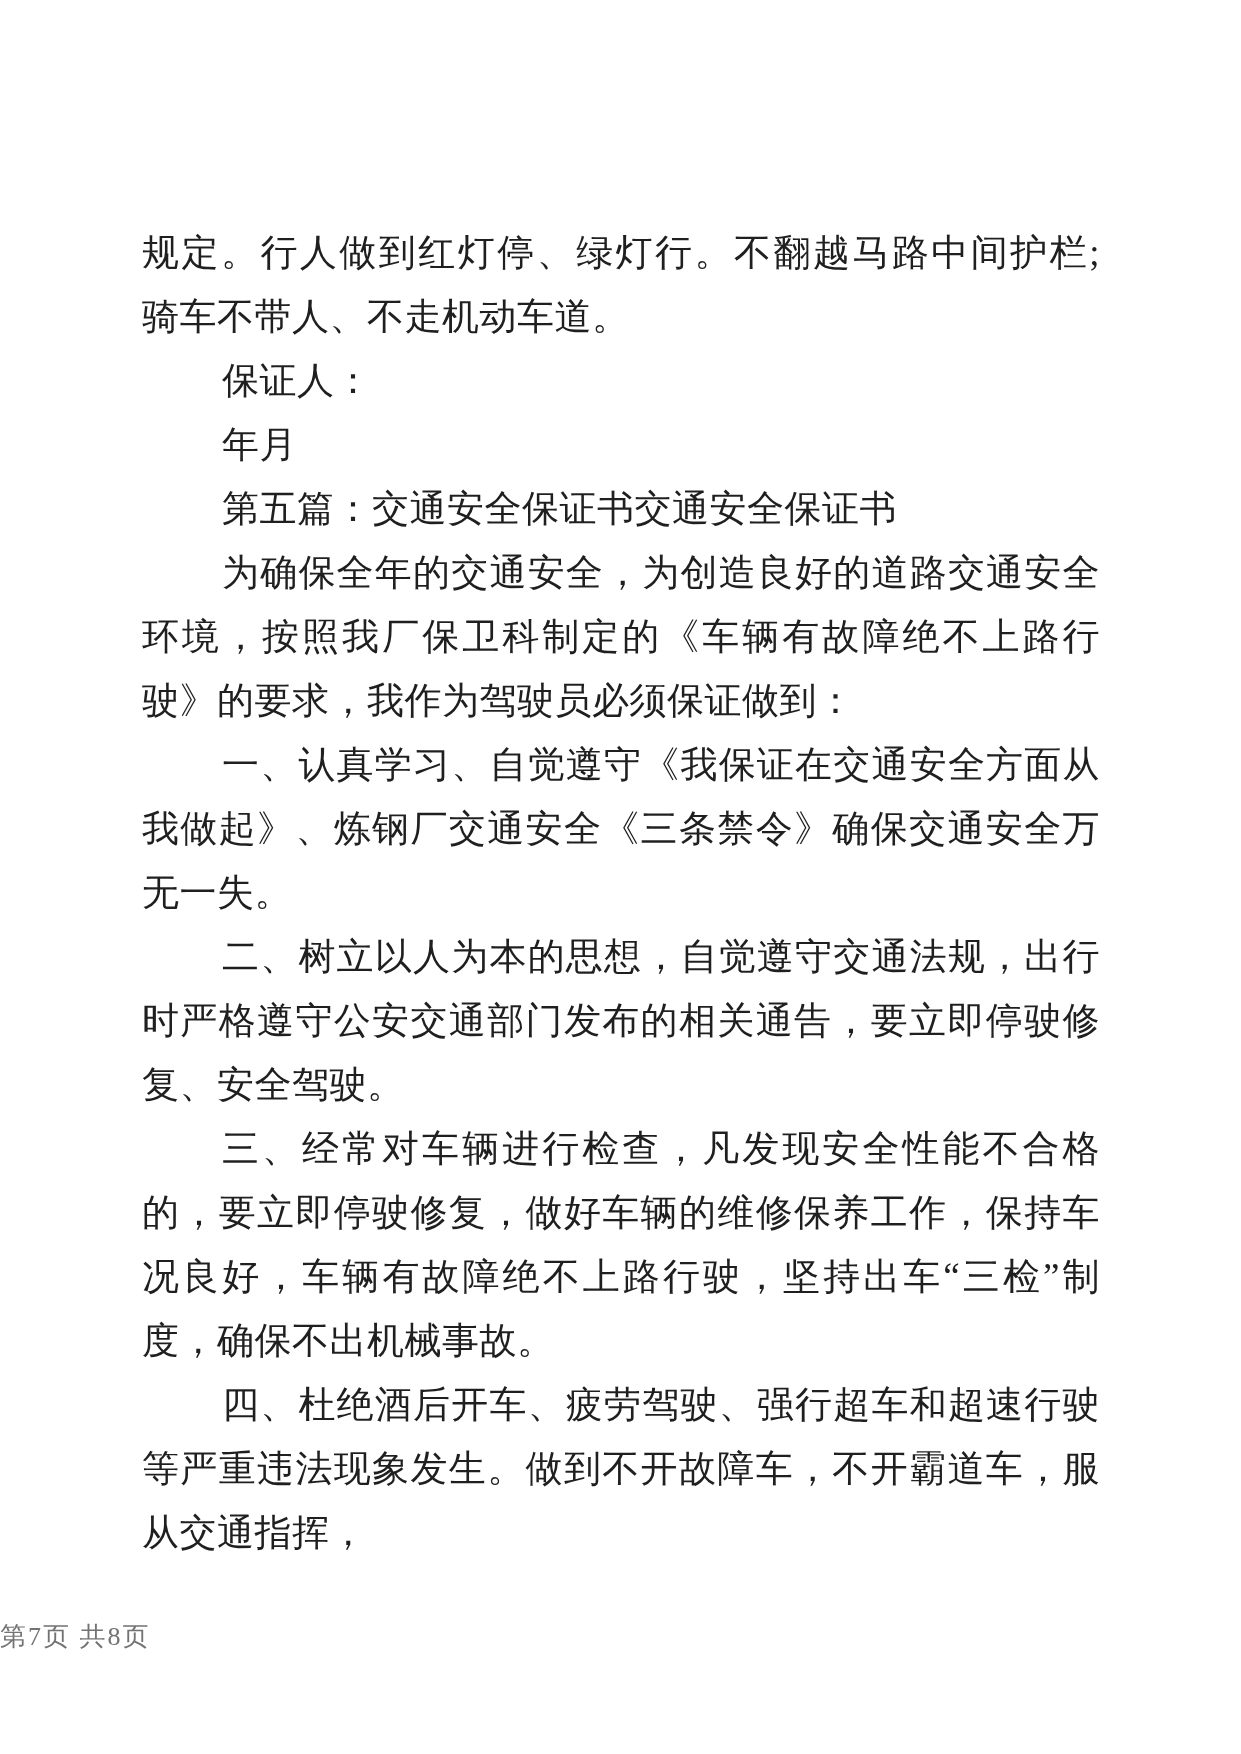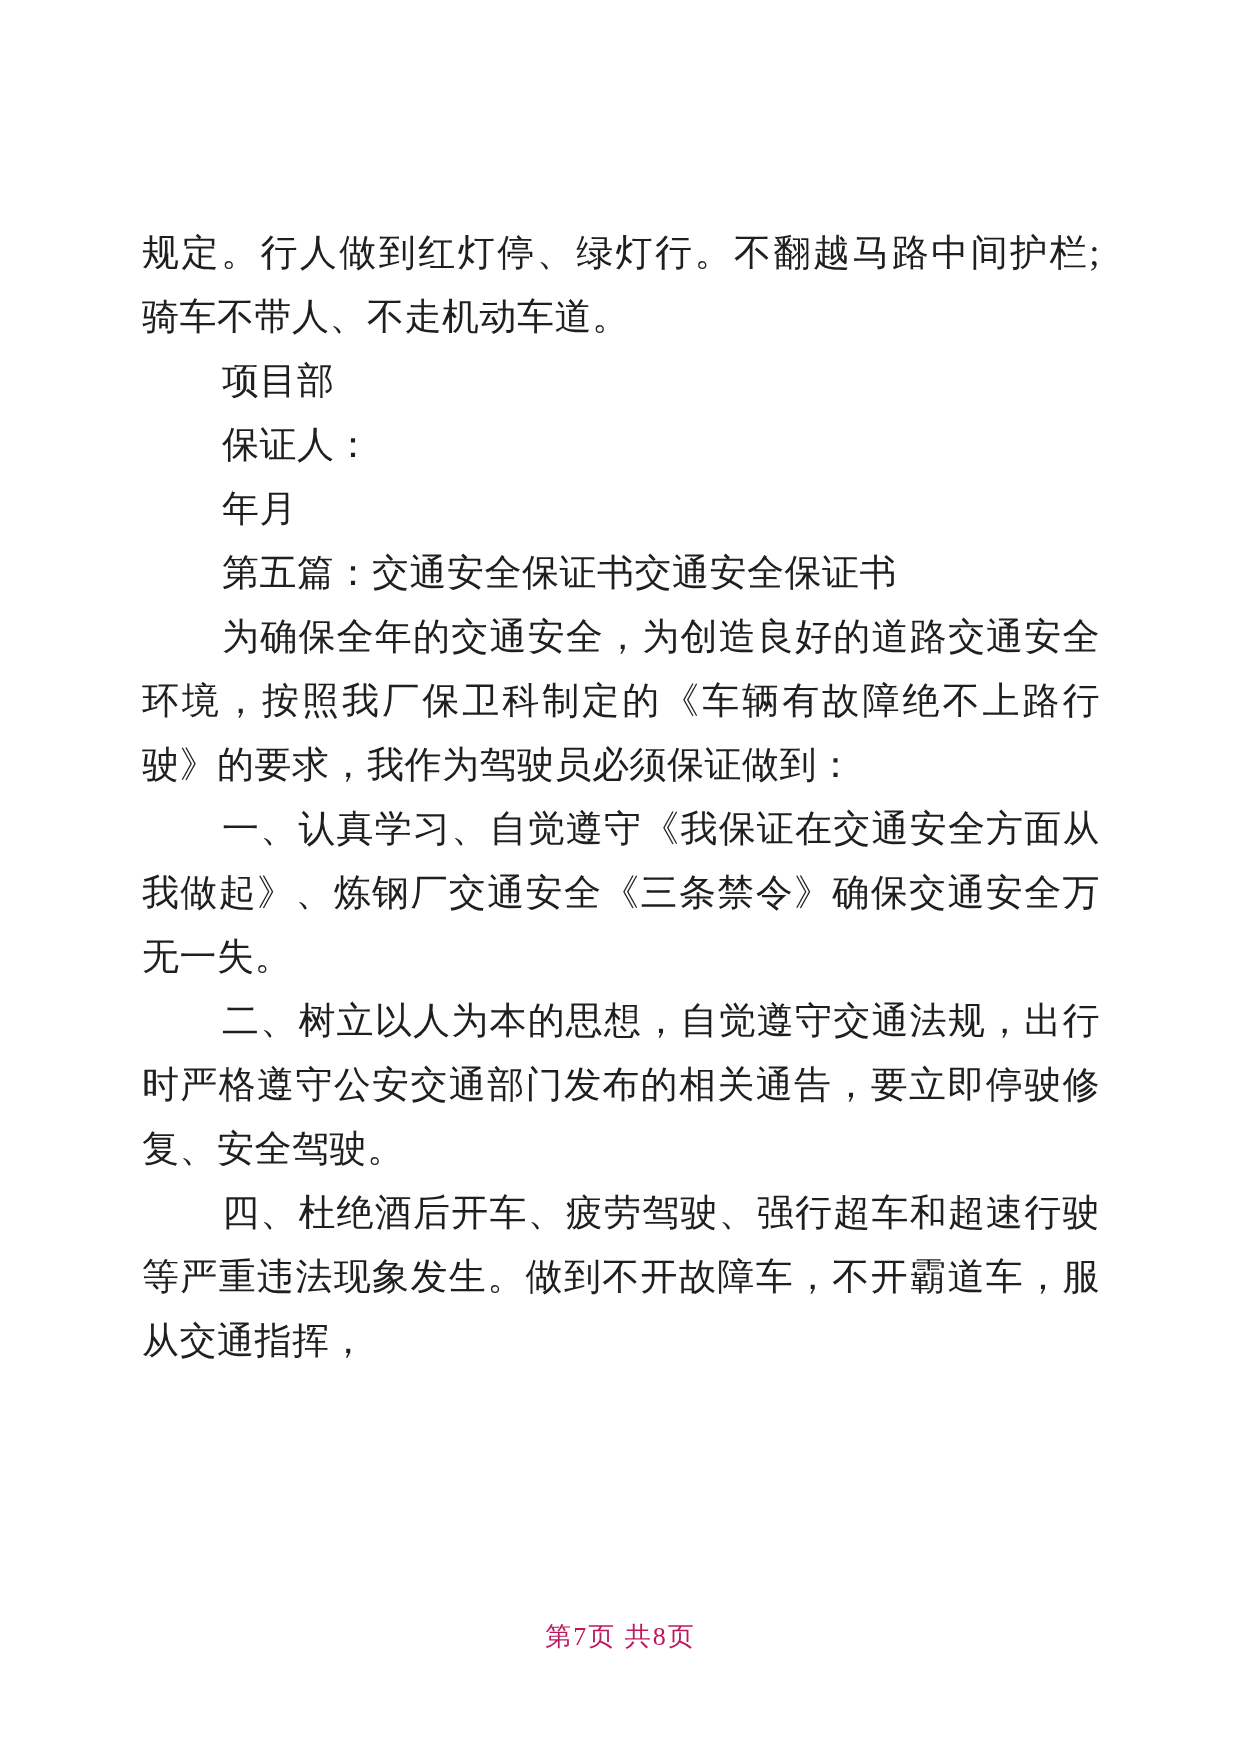--- a/index.html
+++ b/index.html
@@ -40,43 +40,42 @@
     padding: 0;
   }
   .doc-content p.indent {
     text-indent: 80px;
   }
   .page-footer {
     position: absolute;
     left: 0;
     top: 1620px;
     width: 1241px;
-    text-align: center;
     font-family: "Liberation Serif", serif;
     font-size: 26px;
     line-height: 34px;
-    color: #be185d;
+    color: #737373;
     letter-spacing: 2px;
   }
 </style>
 </head>
 <body>
 
 <div class="page">
 
   <div class="doc-content">
 
   <p>规定。行人做到红灯停、绿灯行。不翻越马路中间护栏; 骑车不带人、不走机动车道。</p>
-      <p class="indent">项目部</p>
       <p class="indent">保证人：</p>
       <p class="indent">年月</p>
       <p class="indent">第五篇：交通安全保证书交通安全保证书</p>
       <p class="indent">为确保全年的交通安全，为创造良好的道路交通安全环境，按照我厂保卫科制定的《车辆有故障绝不上路行驶》的要求，我作为驾驶员必须保证做到：</p>
       <p class="indent">一、认真学习、自觉遵守《我保证在交通安全方面从我做起》、炼钢厂交通安全《三条禁令》确保交通安全万无一失。</p>
       <p class="indent">二、树立以人为本的思想，自觉遵守交通法规，出行时严格遵守公安交通部门发布的相关通告，要立即停驶修复、安全驾驶。</p>
+      <p class="indent">三、经常对车辆进行检查，凡发现安全性能不合格的，要立即停驶修复，做好车辆的维修保养工作，保持车况良好，车辆有故障绝不上路行驶，坚持出车“三检”制度，确保不出机械事故。</p>
       <p class="indent">四、杜绝酒后开车、疲劳驾驶、强行超车和超速行驶等严重违法现象发生。做到不开故障车，不开霸道车，服从交通指挥，</p>
     </div>
 
   <div class="page-footer">
     <span>第7页 共8页</span>
   </div>
 
 </div>
 
 </body></html>

